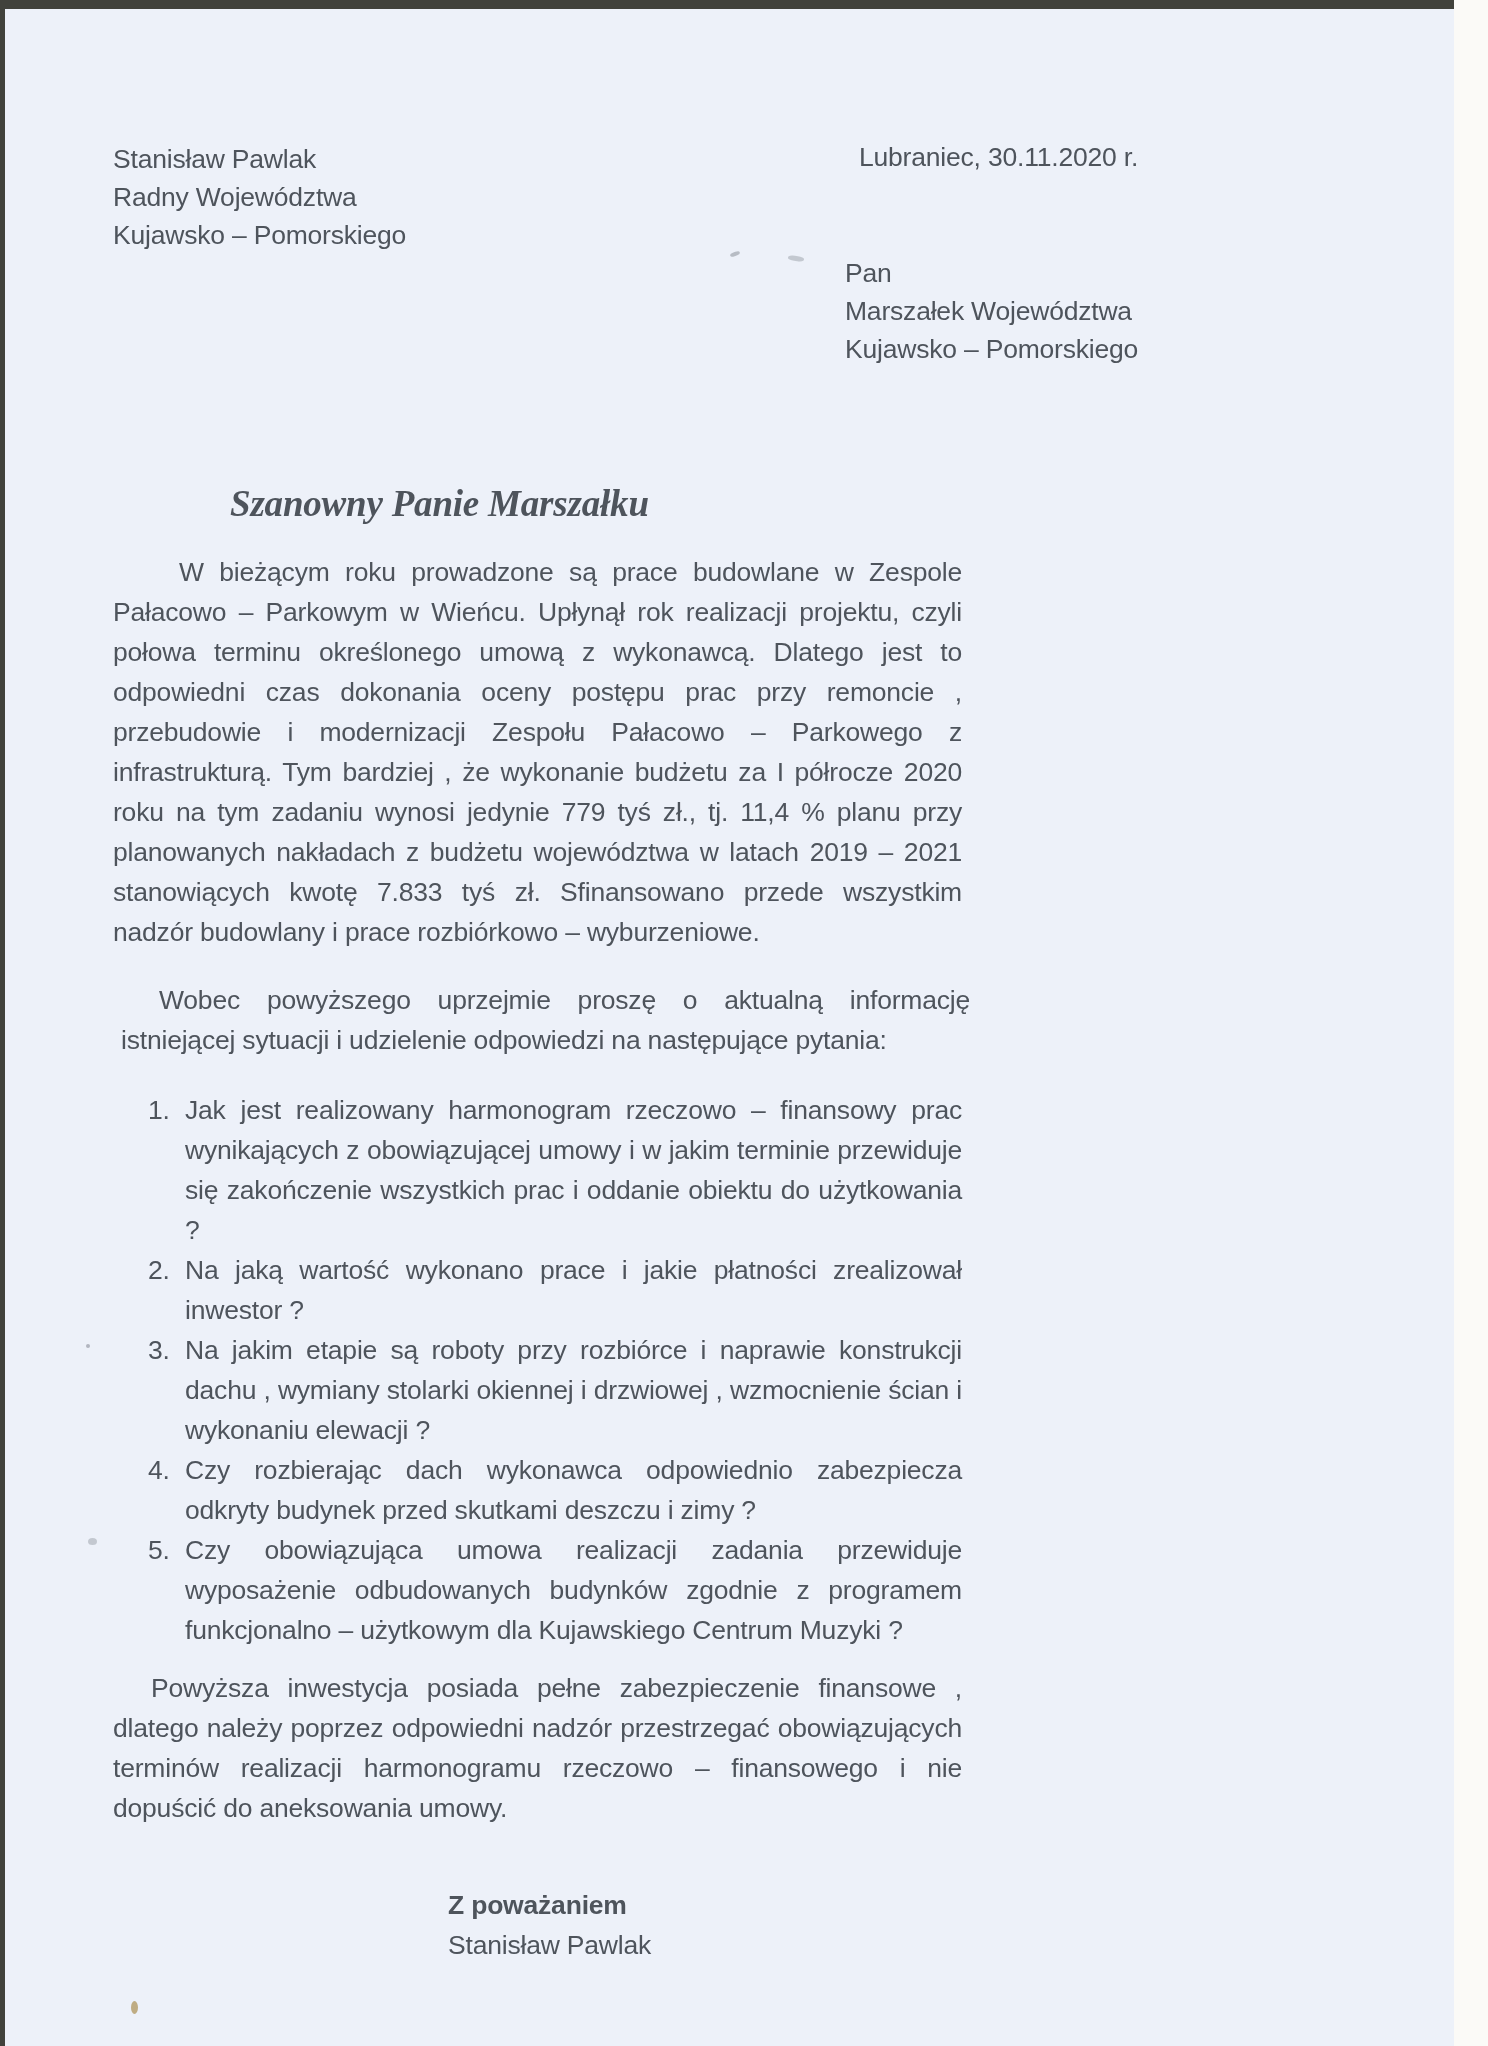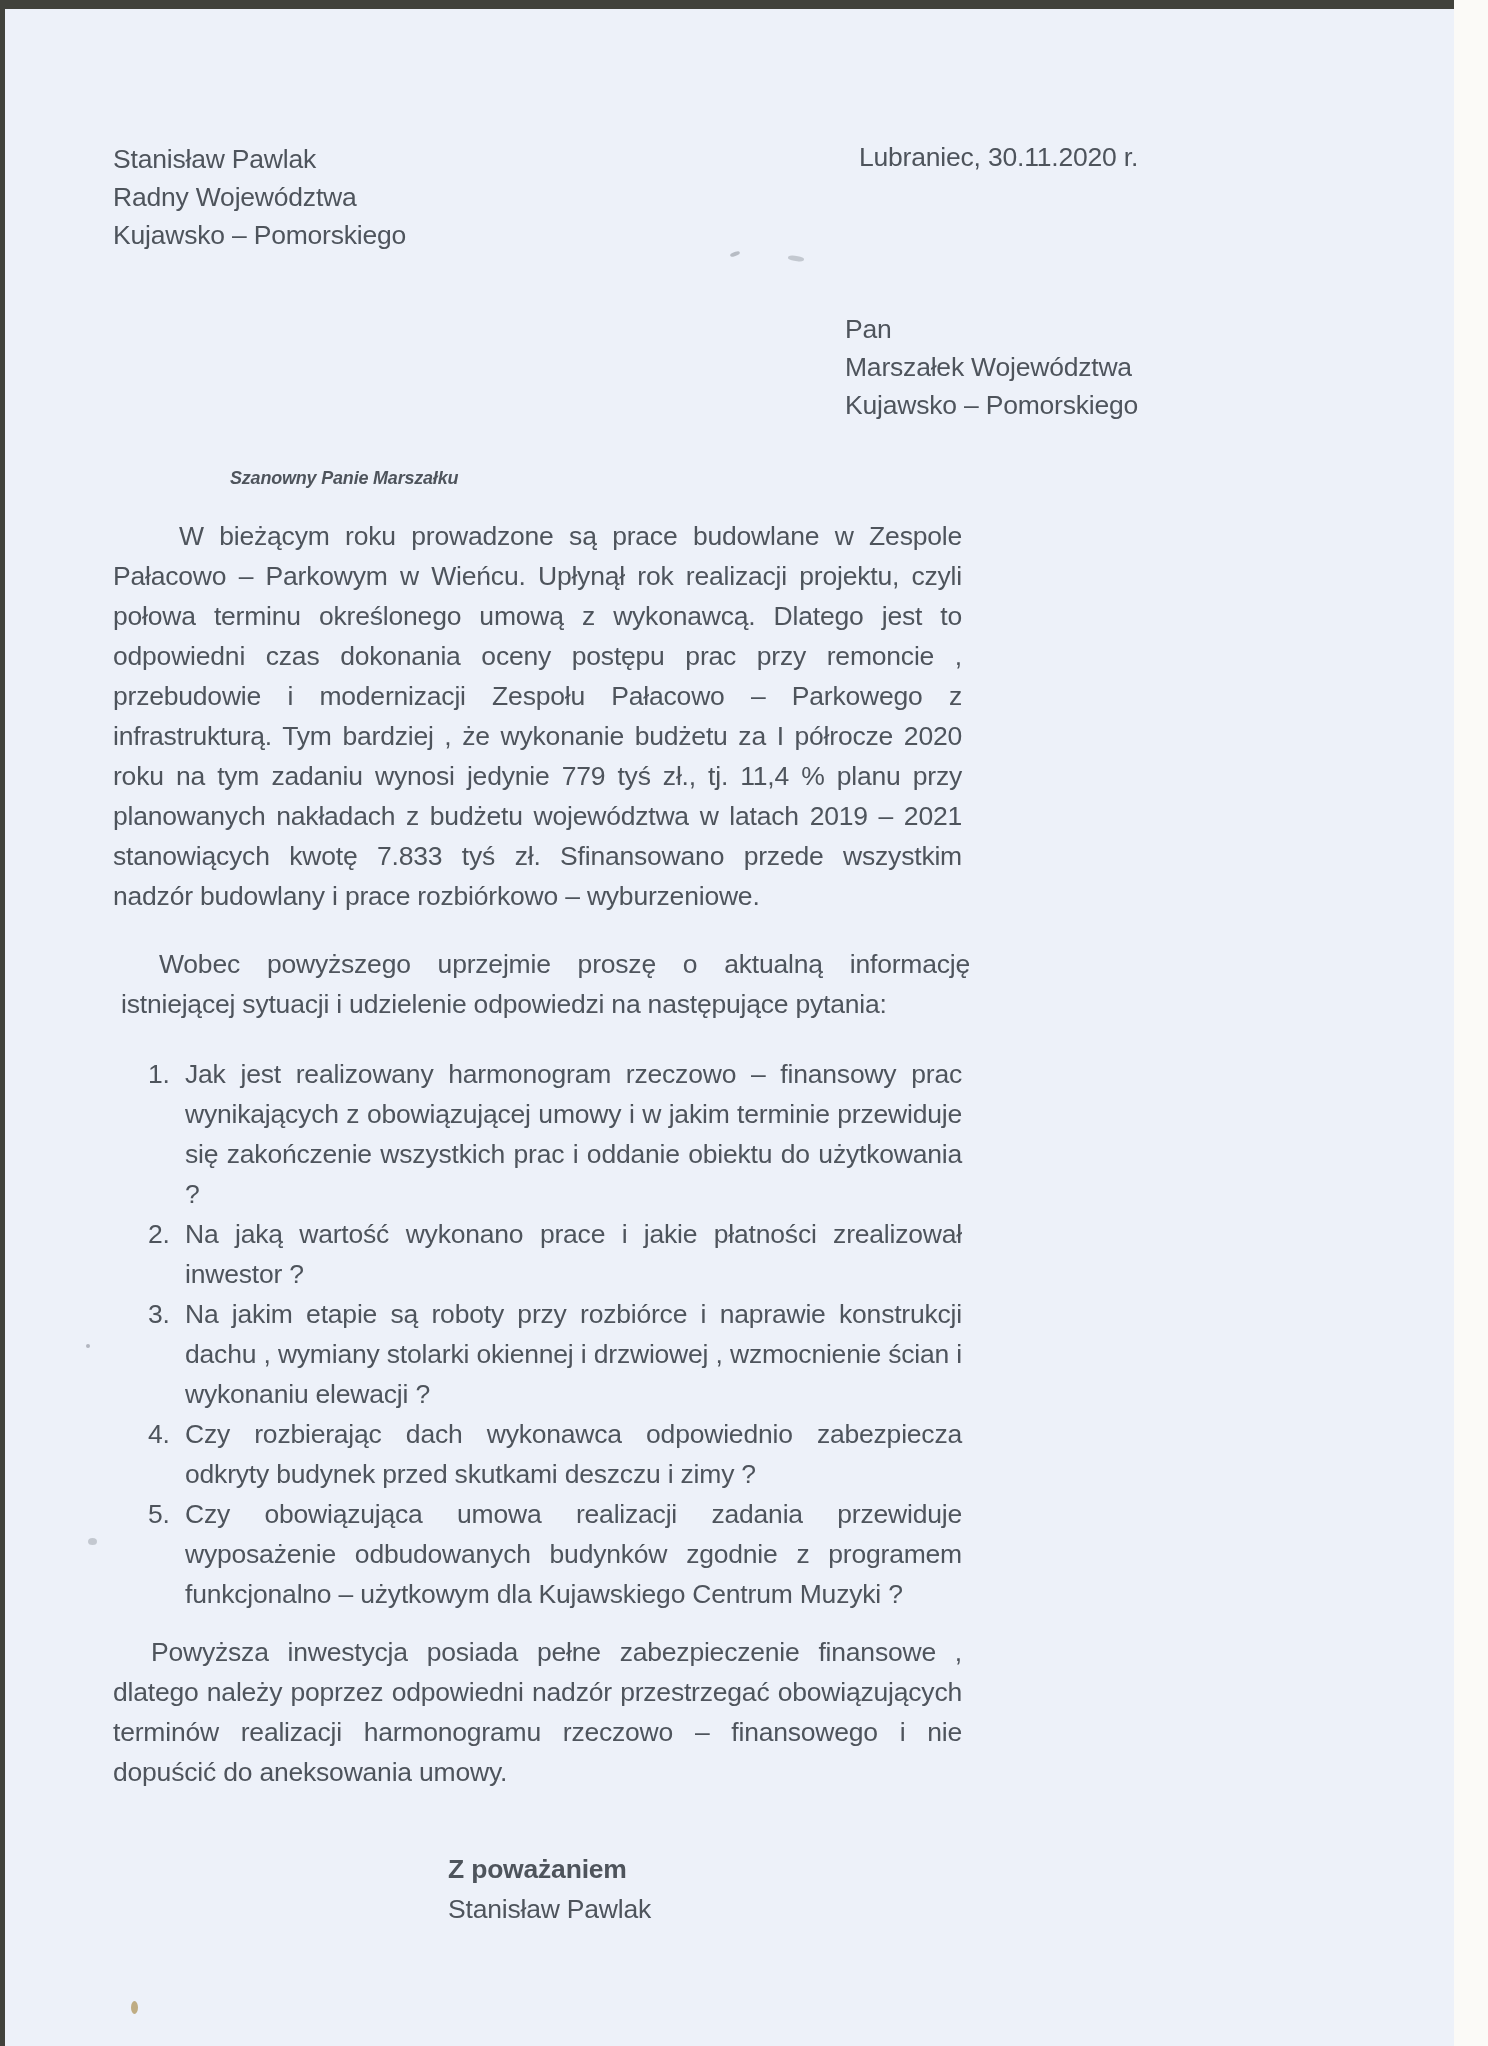--- a/index.html
+++ b/index.html
@@ -31,25 +31,26 @@
   }
   .content{
     position:relative;
     padding:140px 0 0 113px;
     font-size:26.5px;
     letter-spacing:-0.2px;
   }
   .header-row{position:relative;}
   .sender{line-height:38px;}
   .dateline{position:absolute;left:732px;top:2px;white-space:nowrap;margin-left:14px;}
-  .recipient{margin-left:732px;margin-top:56px;line-height:38px;}
+  .recipient{margin-left:732px;line-height:38px;}
   .salutation{
-    margin-top:44px;margin-left:117px;
+    margin-top:114px;margin-left:117px;
     font-weight:bold;font-style:italic;
-    font-size:18px;
+    font-size:37px;
+    font-family:Liberation Serif, serif;
   }
   .body-par{
     width:849px;
     margin:0;
     line-height:40px;
     text-align:justify;
     text-align-last:left;
   }
   .p1{margin-top:27px;text-indent:66px;}
   .p2{margin-top:28px;text-indent:38px;margin-left:8px;}

